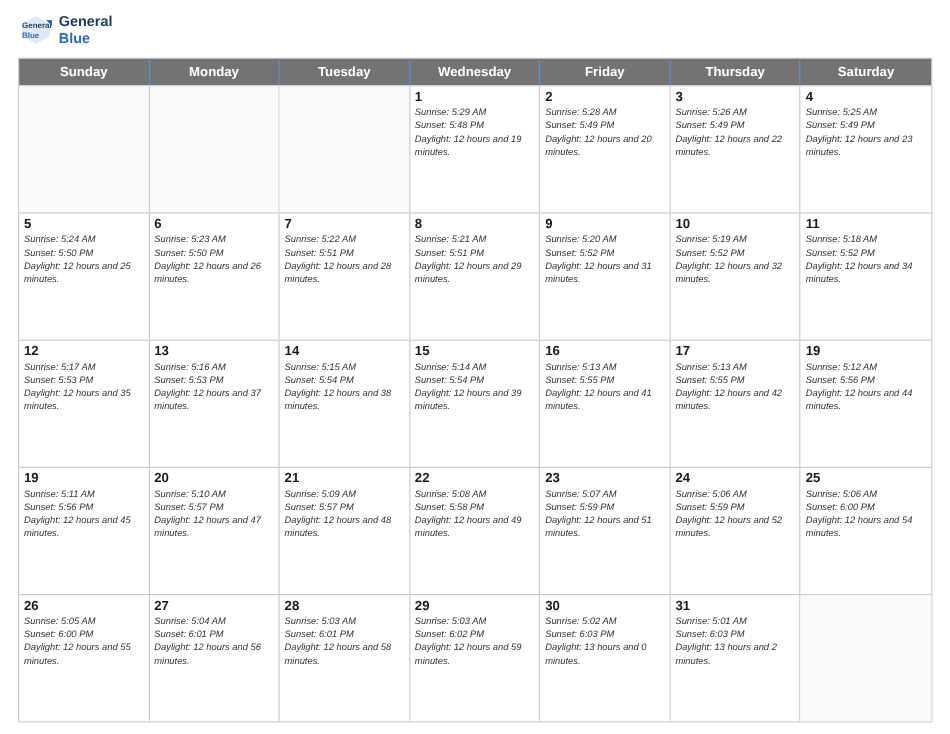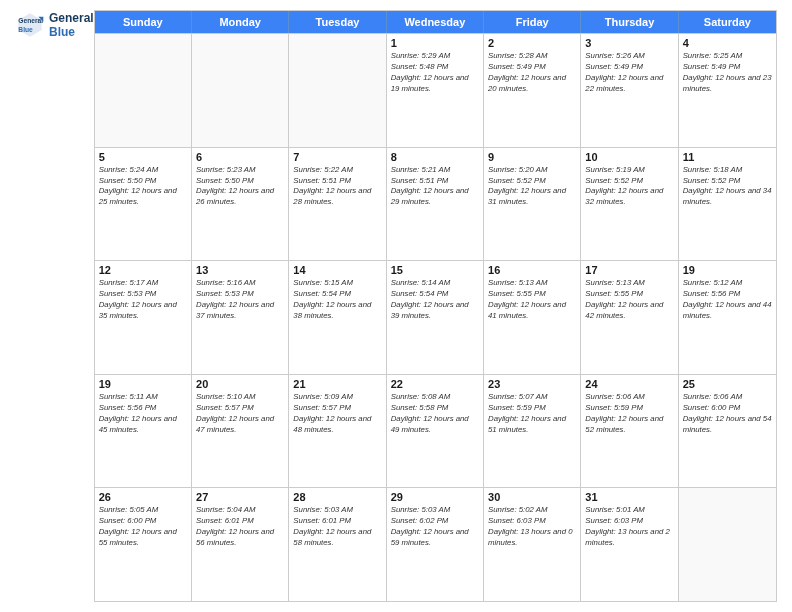--- a/index.html
+++ b/index.html
@@ -8,21 +8,21 @@
       background: #fff;
       width: 792px;
       height: 612px;
       overflow: hidden;
     }
     .page {
       width: 792px;
       height: 612px;
       padding: 10px 15px;
       display: flex;
-      flex-direction: row;
+      flex-direction: column;
     }
     .header {
       display: flex;
       justify-content: space-between;
       align-items: flex-start;
       margin-bottom: 8px;
     }
     .logo {
       display: flex;
       align-items: center;
@@ -47,21 +47,21 @@
     }
     .calendar {
       flex: 1;
       display: flex;
       flex-direction: column;
       border: 1px solid #ccc;
     }
     .cal-header {
       display: grid;
       grid-template-columns: repeat(7, 1fr);
-      background: #3b82f6;
+      background: #737373;
     }
     .cal-header-cell {
       color: #fff;
       font-size: 11px;
       font-weight: bold;
       text-align: center;
       padding: 5px 2px;
       border-right: 1px solid #5a8fd0;
     }
     .cal-header-cell:last-child { border-right: none; }

